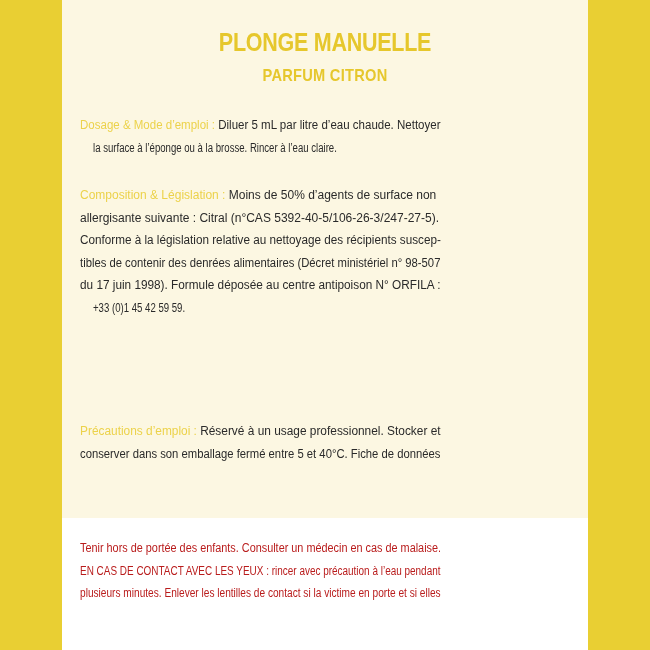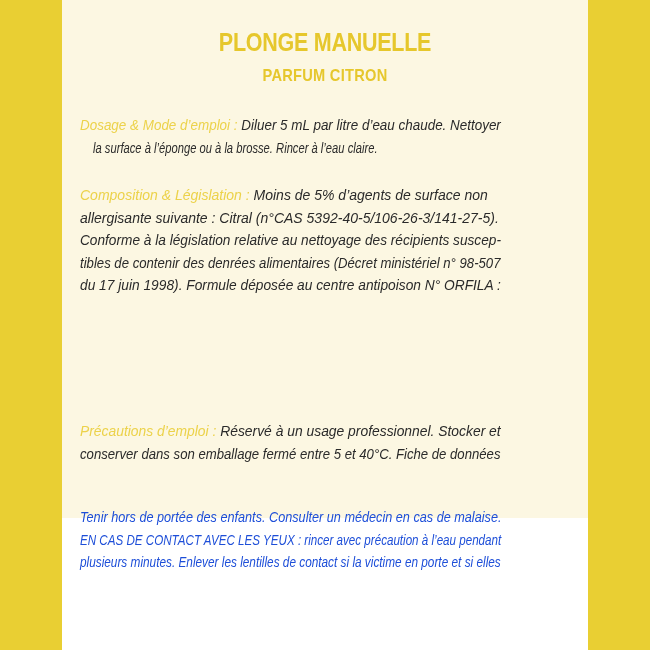--- a/index.html
+++ b/index.html
@@ -26,57 +26,58 @@
       transform: scaleX(0.86); transform-origin: center;
     }
     .subtitle {
       position: absolute; left: 62px; width: 526px; top: 66px;
       text-align: center; color: #e6c72c;
       font-size: 17px; font-weight: bold; letter-spacing: 0.3px;
       transform: scaleX(0.86); transform-origin: center;
     }
     .block {
       position: absolute; left: 80px; width: 496px;
-      color: #2a2a2a; font-size: 14px; line-height: 22.5px; font-style: italic;
+      color: #2a2a2a; font-size: 12px; line-height: 22.5px;
     }
     .block .line {
       display: block; white-space: nowrap;
       text-align: justify; text-align-last: justify;
       transform-origin: left center;
     }
     .block .line.last { text-align-last: left; margin-left: 13px; }
     .lbl { color: #ecd24a; }
     .s1 { top: 114px; }
     .s2 { top: 184px; }
     .s3 { top: 420px; }
-    .s4 { top: 506px; color: #1d4ed8; }
+    .s4 { top: 537px; color: #b91c1c; }
     .block .line span.inner { display: inline-block; transform-origin: left center; }
   </style>
 </head>
 <body>
 
 <div class="bar-left"></div>
 <div class="bar-right"></div>
 <div class="panel-cream"></div>
 <div class="panel-white"></div>
 
 <div class="title">PLONGE MANUELLE</div>
 <div class="subtitle">PARFUM CITRON</div>
 
 <div class="block s1">
   <span class="line"><span class="inner" style="transform: scaleX(0.9594); white-space: nowrap;"><span class="lbl">Dosage &amp; Mode d’emploi :</span><span> Diluer 5 mL par litre d’eau chaude. Nettoyer</span></span></span>
   <span class="line last"><span class="inner" style="transform: scaleX(0.8); white-space: nowrap;">la surface à l’éponge ou à la brosse. Rincer à l’eau claire.</span></span>
 </div>
 
 <div class="block s2">
-  <span class="line"><span class="inner" style="transform: scaleX(1); white-space: nowrap;"><span class="lbl">Composition &amp; Législation :</span><span> Moins de 5% d’agents de surface non</span></span></span>
-  <span class="line"><span class="inner" style="transform: scaleX(1); white-space: nowrap;">allergisante suivante : Citral (n°CAS 5392-40-5/106-26-3/141-27-5).</span></span>
+  <span class="line"><span class="inner" style="transform: scaleX(1); white-space: nowrap;"><span class="lbl">Composition &amp; Législation :</span><span> Moins de 50% d’agents de surface non</span></span></span>
+  <span class="line"><span class="inner" style="transform: scaleX(1); white-space: nowrap;">allergisante suivante : Citral (n°CAS 5392-40-5/106-26-3/247-27-5).</span></span>
   <span class="line"><span class="inner" style="transform: scaleX(0.9764); white-space: nowrap;">Conforme à la législation relative au nettoyage des récipients suscep-</span></span>
   <span class="line"><span class="inner" style="transform: scaleX(0.9394); white-space: nowrap;">tibles de contenir des denrées alimentaires (Décret ministériel n° 98-507</span></span>
   <span class="line"><span class="inner" style="transform: scaleX(0.9822); white-space: nowrap;">du 17 juin 1998). Formule déposée au centre antipoison N° ORFILA :</span></span>
+  <span class="line last"><span class="inner" style="transform: scaleX(0.8); white-space: nowrap;">+33 (0)1 45 42 59 59.</span></span>
 </div>
 
 <div class="block s3">
   <span class="line"><span class="inner" style="transform: scaleX(0.99); white-space: nowrap;"><span class="lbl">Précautions d’emploi  :</span><span> Réservé à un usage professionnel. Stocker et</span></span></span>
   <span class="line"><span class="inner" style="transform: scaleX(0.9394); white-space: nowrap;">conserver dans son emballage fermé entre 5 et 40°C. Fiche de données</span></span>
 </div>
 
 <div class="block s4">
   <span class="line"><span class="inner" style="transform: scaleX(0.9051); white-space: nowrap;">Tenir hors de portée des enfants. Consulter un médecin en cas de malaise.</span></span>
   <span class="line"><span class="inner" style="transform: scaleX(0.8294); white-space: nowrap;">EN CAS DE CONTACT AVEC LES YEUX : rincer avec précaution à l’eau pendant</span></span>

